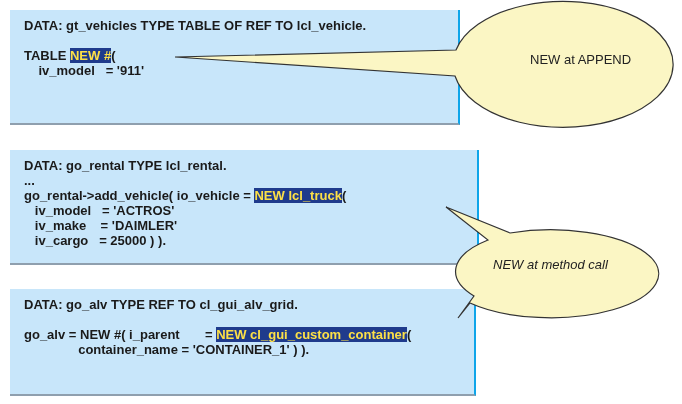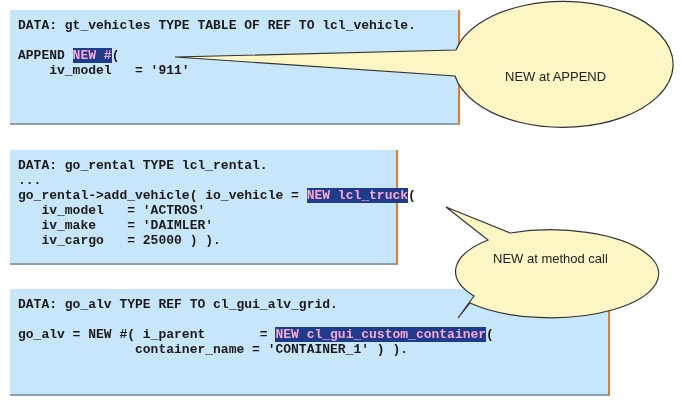--- a/index.html
+++ b/index.html
@@ -1,44 +1,44 @@
 <!DOCTYPE html>
 <html><head>
 <meta charset="utf-8">
 <style>
   html, body { margin:0; padding:0; background:#ffffff; }
   body { width:682px; height:404px; position:relative; overflow:hidden; }
   .codebox {
     position:absolute; background:#c8e6fa;
-    border-right:2px solid #f97316; border-bottom:2px solid #8f9fae;
+    border-right:2px solid #0ea5e9; border-bottom:2px solid #8f9fae;
     box-sizing:border-box;
-    font-family:Liberation Mono, monospace;
+    font-family:Liberation Sans, sans-serif;
     font-weight:bold; font-size:13px; line-height:15px; color:#1a1a1a;
-    padding:8px 8px;
+    padding:8px 14px;
   }
   .codeline { white-space:pre; height:15px; }
-  .hl { background:#1f3b8c; color:#f9a8d4; }
+  .hl { background:#1f3b8c; color:#fde047; }
   #box1 { left:10px; top:10px; width:450px; height:115px; }
-  #box2 { left:10px; top:150px; width:388px; height:115px; }
-  #box3 { left:10px; top:289px; width:600px; height:107px; }
+  #box2 { left:10px; top:150px; width:469px; height:115px; }
+  #box3 { left:10px; top:289px; width:466px; height:107px; }
   svg.callouts { position:absolute; left:0; top:0; }
   .callout-text {
     position:absolute; font-family:"Liberation Sans", "DejaVu Sans", sans-serif;
     font-size:13px; line-height:16px; color:#222; text-align:left;
   }
-  #c1text { left:505px; top:52px;margin-top:17px; }
-  #c2text { left:493px; top:251px; }
+  #c1text { left:530px; top:52px; }
+  #c2text { left:493px; top:257px;font-style:italic; }
 </style>
 </head>
 <body>
 
 <div class="codebox" id="box1">
     <div class="codeline"><span>DATA: gt_vehicles TYPE TABLE OF REF TO lcl_vehicle.</span></div>
     <div class="codeline"><span></span></div>
-    <div class="codeline"><span>APPEND </span><span class="hl">NEW #</span><span>(</span></div>
+    <div class="codeline"><span>TABLE </span><span class="hl">NEW #</span><span>(</span></div>
     <div class="codeline"><span>    iv_model   = '911'</span></div>
   </div>
 <div class="codebox" id="box2">
     <div class="codeline"><span>DATA: go_rental TYPE lcl_rental.</span></div>
     <div class="codeline"><span>...</span></div>
     <div class="codeline"><span>go_rental-&gt;add_vehicle( io_vehicle = </span><span class="hl">NEW lcl_truck</span><span>(</span></div>
     <div class="codeline"><span>   iv_model   = 'ACTROS'</span></div>
     <div class="codeline"><span>   iv_make    = 'DAIMLER'</span></div>
     <div class="codeline"><span>   iv_cargo   = 25000 ) ).</span></div>
   </div>

